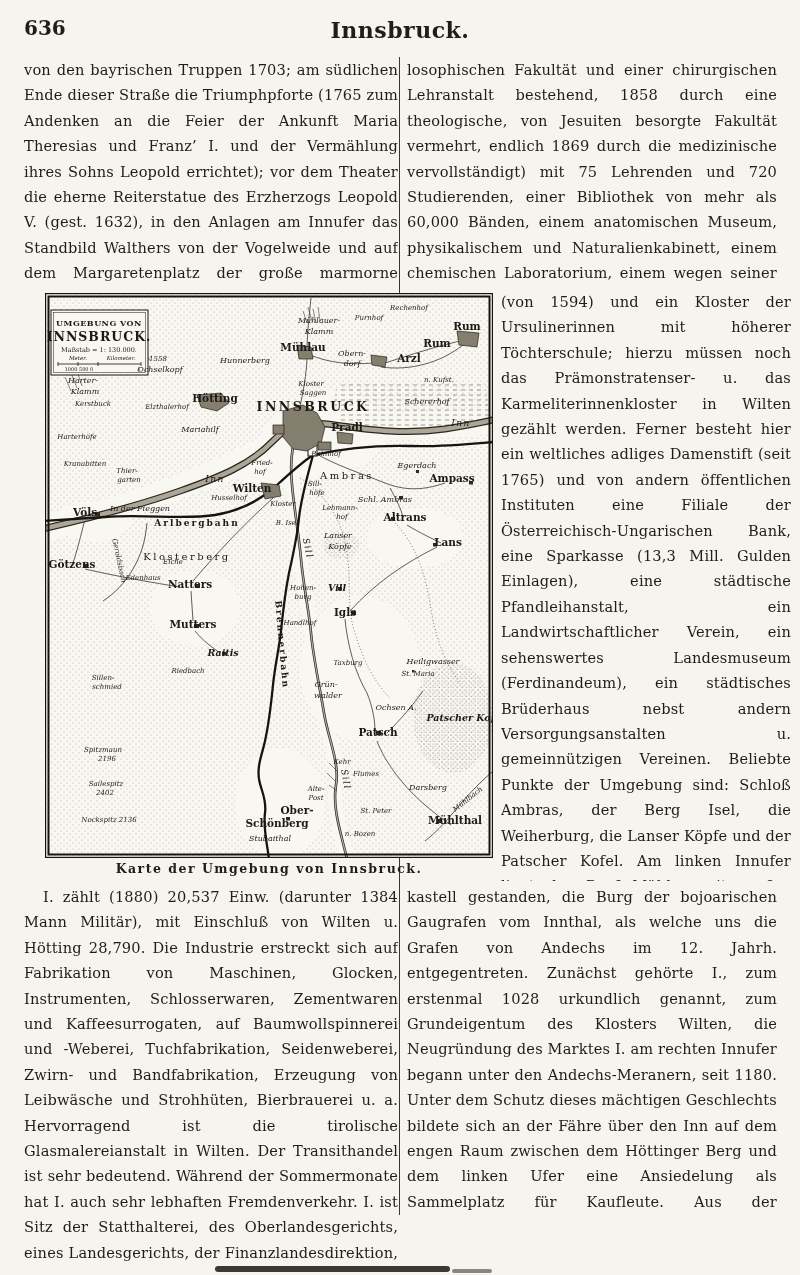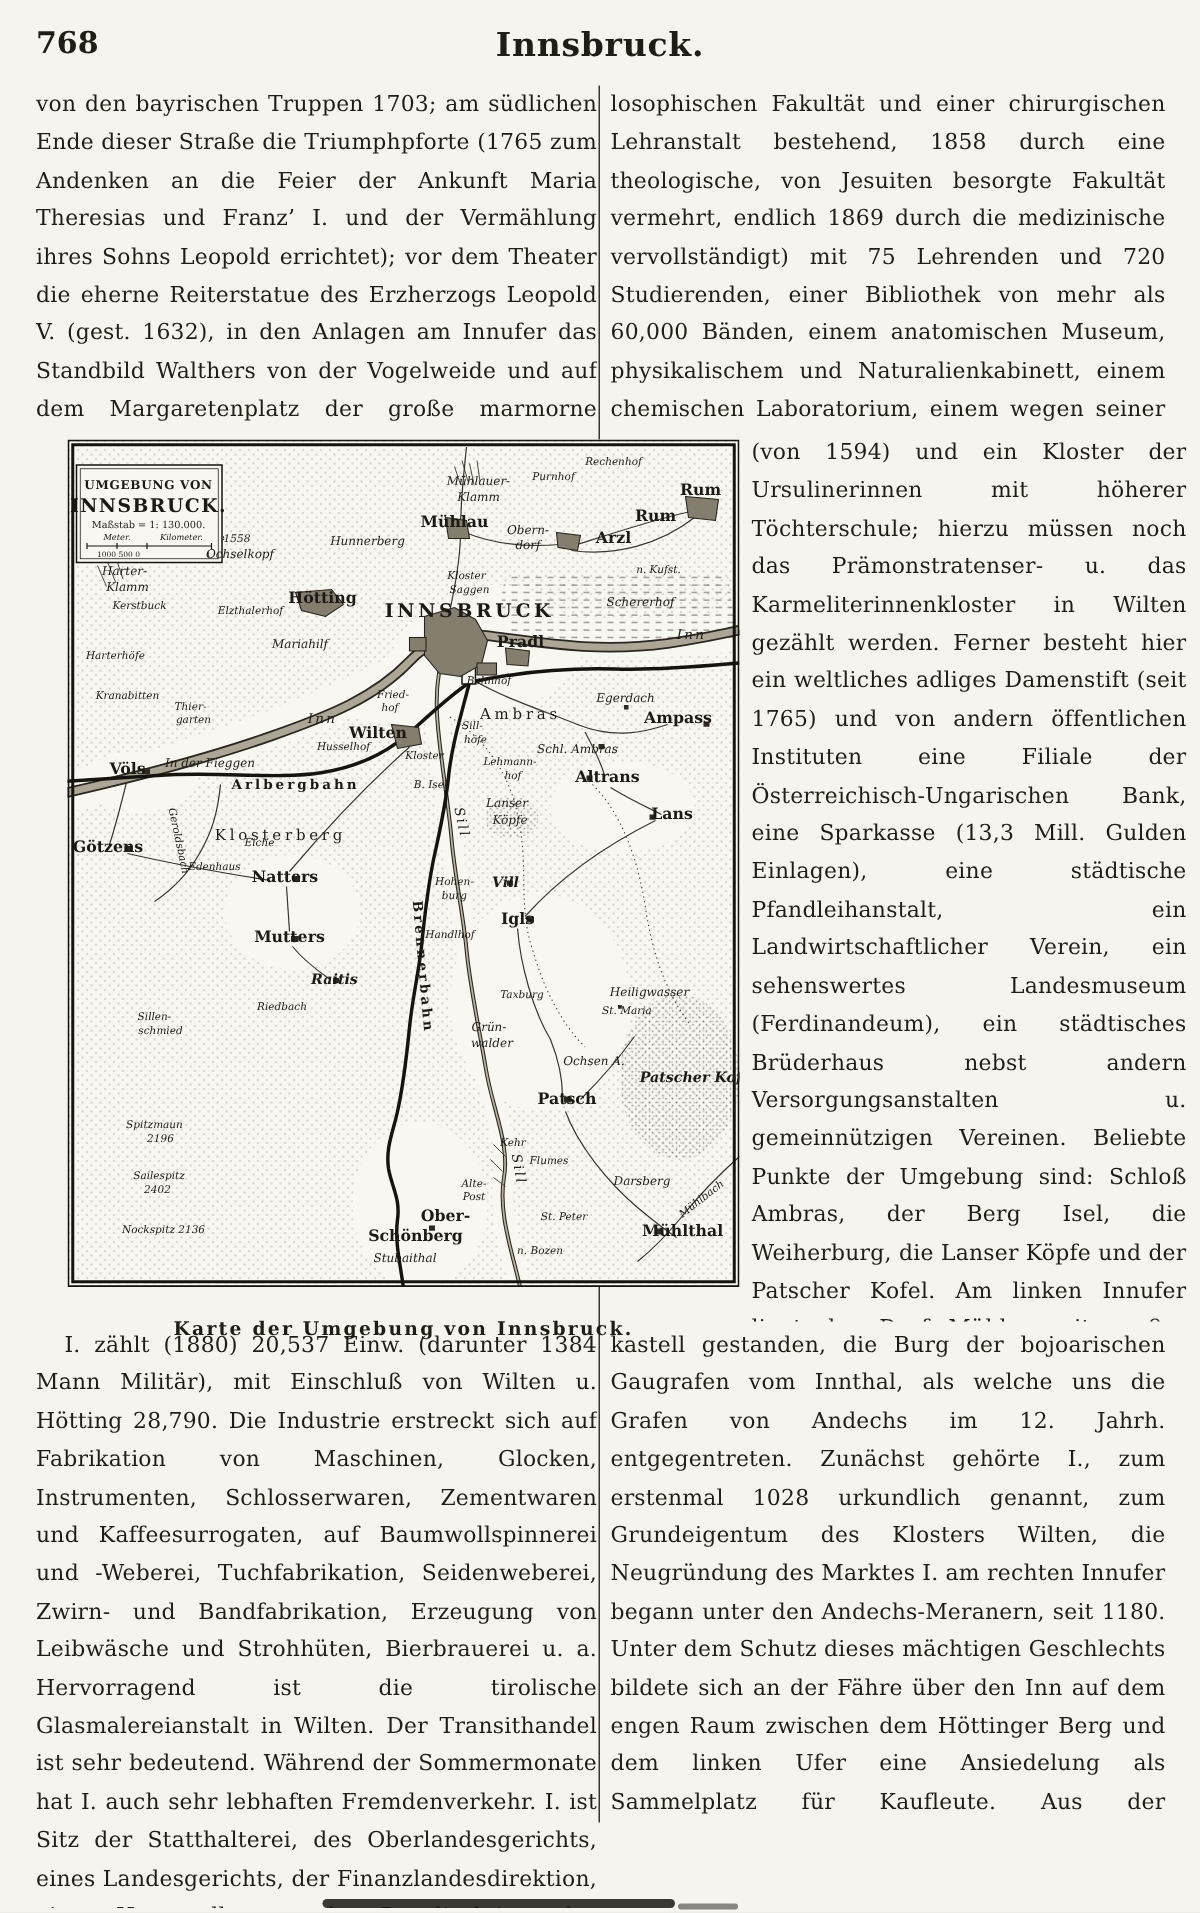--- a/index.html
+++ b/index.html
@@ -13,21 +13,21 @@
        letter-spacing:.15px;overflow:hidden;}
   .txt p{margin:0;text-align:justify;}
   .ind{text-indent:1.3em;}
   .l1{left:24px;top:57px;width:374px;height:234px;}
   .r1{left:407px;top:57px;width:370px;height:234px;}
   .rn{left:501px;top:289px;width:290px;height:592px;}
   .l2{left:24px;top:884px;width:374px;height:388px;}
   .r3{left:407px;top:884px;width:370px;height:332px;}
   .map-wrap{position:absolute;left:45px;top:293px;width:448px;height:565px;background:#f9f7f1;}
   .caption{position:absolute;left:45px;top:861px;width:448px;text-align:center;
-           font-size:12.5px;font-weight:bold;letter-spacing:1.5px;margin-top:17px;}
+           font-size:12.5px;font-weight:bold;letter-spacing:1.5px;}
   .smudge{position:absolute;background:#1a1813;border-radius:3px;}
   .smudge.a{left:215px;top:1266px;width:235px;height:6px;opacity:.85;}
   .smudge.b{left:452px;top:1269px;width:40px;height:4px;opacity:.5;}
   
   svg text{font-family:"DejaVu Serif", serif;fill:#1d1914;}
   .ml{text-anchor:middle;}
   .ml-city{font-size:12.5px;font-weight:bold;letter-spacing:2.5px;}
   .ml-town{font-size:10.5px;font-weight:bold;}
   .ml-town2{font-size:9.5px;font-weight:bold;font-style:italic;}
   .ml-area{font-size:10px;letter-spacing:2.5px;}
@@ -38,21 +38,21 @@
   .tb1{font-size:8px;font-weight:bold;letter-spacing:.5px;text-anchor:middle;}
   .tb2{font-size:12.5px;font-weight:bold;letter-spacing:1px;text-anchor:middle;}
   .tb3{font-size:6.5px;text-anchor:middle;}
   .tb4{font-size:5.5px;font-style:italic;text-anchor:middle;}
   .tb5{font-size:5px;text-anchor:middle;}
 </style>
 </head>
 <body>
 
 <div class="page">
-  <div class="pagenum">768</div>
+  <div class="pagenum">636</div>
   <div class="title">Innsbruck.</div>
   <div class="divider"></div>
 
   <div class="txt l1">von den bayrischen Truppen 1703; am südlichen Ende dieser Straße die Triumphpforte (1765 zum Andenken an die Feier der Ankunft Maria Theresias und Franz’ I. und der Vermählung ihres Sohns Leopold errichtet); vor dem Theater die eherne Reiterstatue des Erzherzogs Leopold V. (gest. 1632), in den Anlagen am Innufer das Standbild Walthers von der Vogelweide und auf dem Margaretenplatz der große marmorne Rudolfsbrunnen mit der Statue Rudolfs IV. Sehenswert ist ferner der neue Friedhof im W. der Stadt. Über den Inn führen drei große Brücken, eine eiserne, eine Kettenbrücke und eine steinerne für die Eisenbahn, außerdem ein eiserner Steg.</div>
   <div class="txt r1">losophischen Fakultät und einer chirurgischen Lehranstalt bestehend, 1858 durch eine theologische, von Jesuiten besorgte Fakultät vermehrt, endlich 1869 durch die medizinische vervollständigt) mit 75 Lehrenden und 720 Studierenden, einer Bibliothek von mehr als 60,000 Bänden, einem anatomischen Museum, physikalischem und Naturalienkabinett, einem chemischen Laboratorium, einem wegen seiner Alpenflora bekannten botanischen Garten 2c.; ein Obergymnasium, eine Oberrealschule, Bildungsanstalten für Lehrer und Lehrerinnen, eine Staatsgewerbeschule und eine Handelsschule. Klöster gibt es acht, darunter das älteste Kapuzinerkloster in Deutschland</div>
 
   <div class="txt rn">
     <p>(von 1594) und ein Kloster der Ursulinerinnen mit höherer Töchterschule; hierzu müssen noch das Prämonstratenser- u. das Karmeliterinnenkloster in Wilten gezählt werden. Ferner besteht hier ein weltliches adliges Damenstift (seit 1765) und von andern öffentlichen Instituten eine Filiale der Österreichisch-Ungarischen Bank, eine Sparkasse (13,3 Mill. Gulden Einlagen), eine städtische Pfandleihanstalt, ein Landwirtschaftlicher Verein, ein sehenswertes Landesmuseum (Ferdinandeum), ein städtisches Brüderhaus nebst andern Versorgungsanstalten u. gemeinnützigen Vereinen. Beliebte Punkte der Umgebung sind: Schloß Ambras, der Berg Isel, die Weiherburg, die Lanser Köpfe und der Patscher Kofel. Am linken Innufer liegt das Dorf Mühlau mit großer Badeanstalt.</p>
 
   </div>

